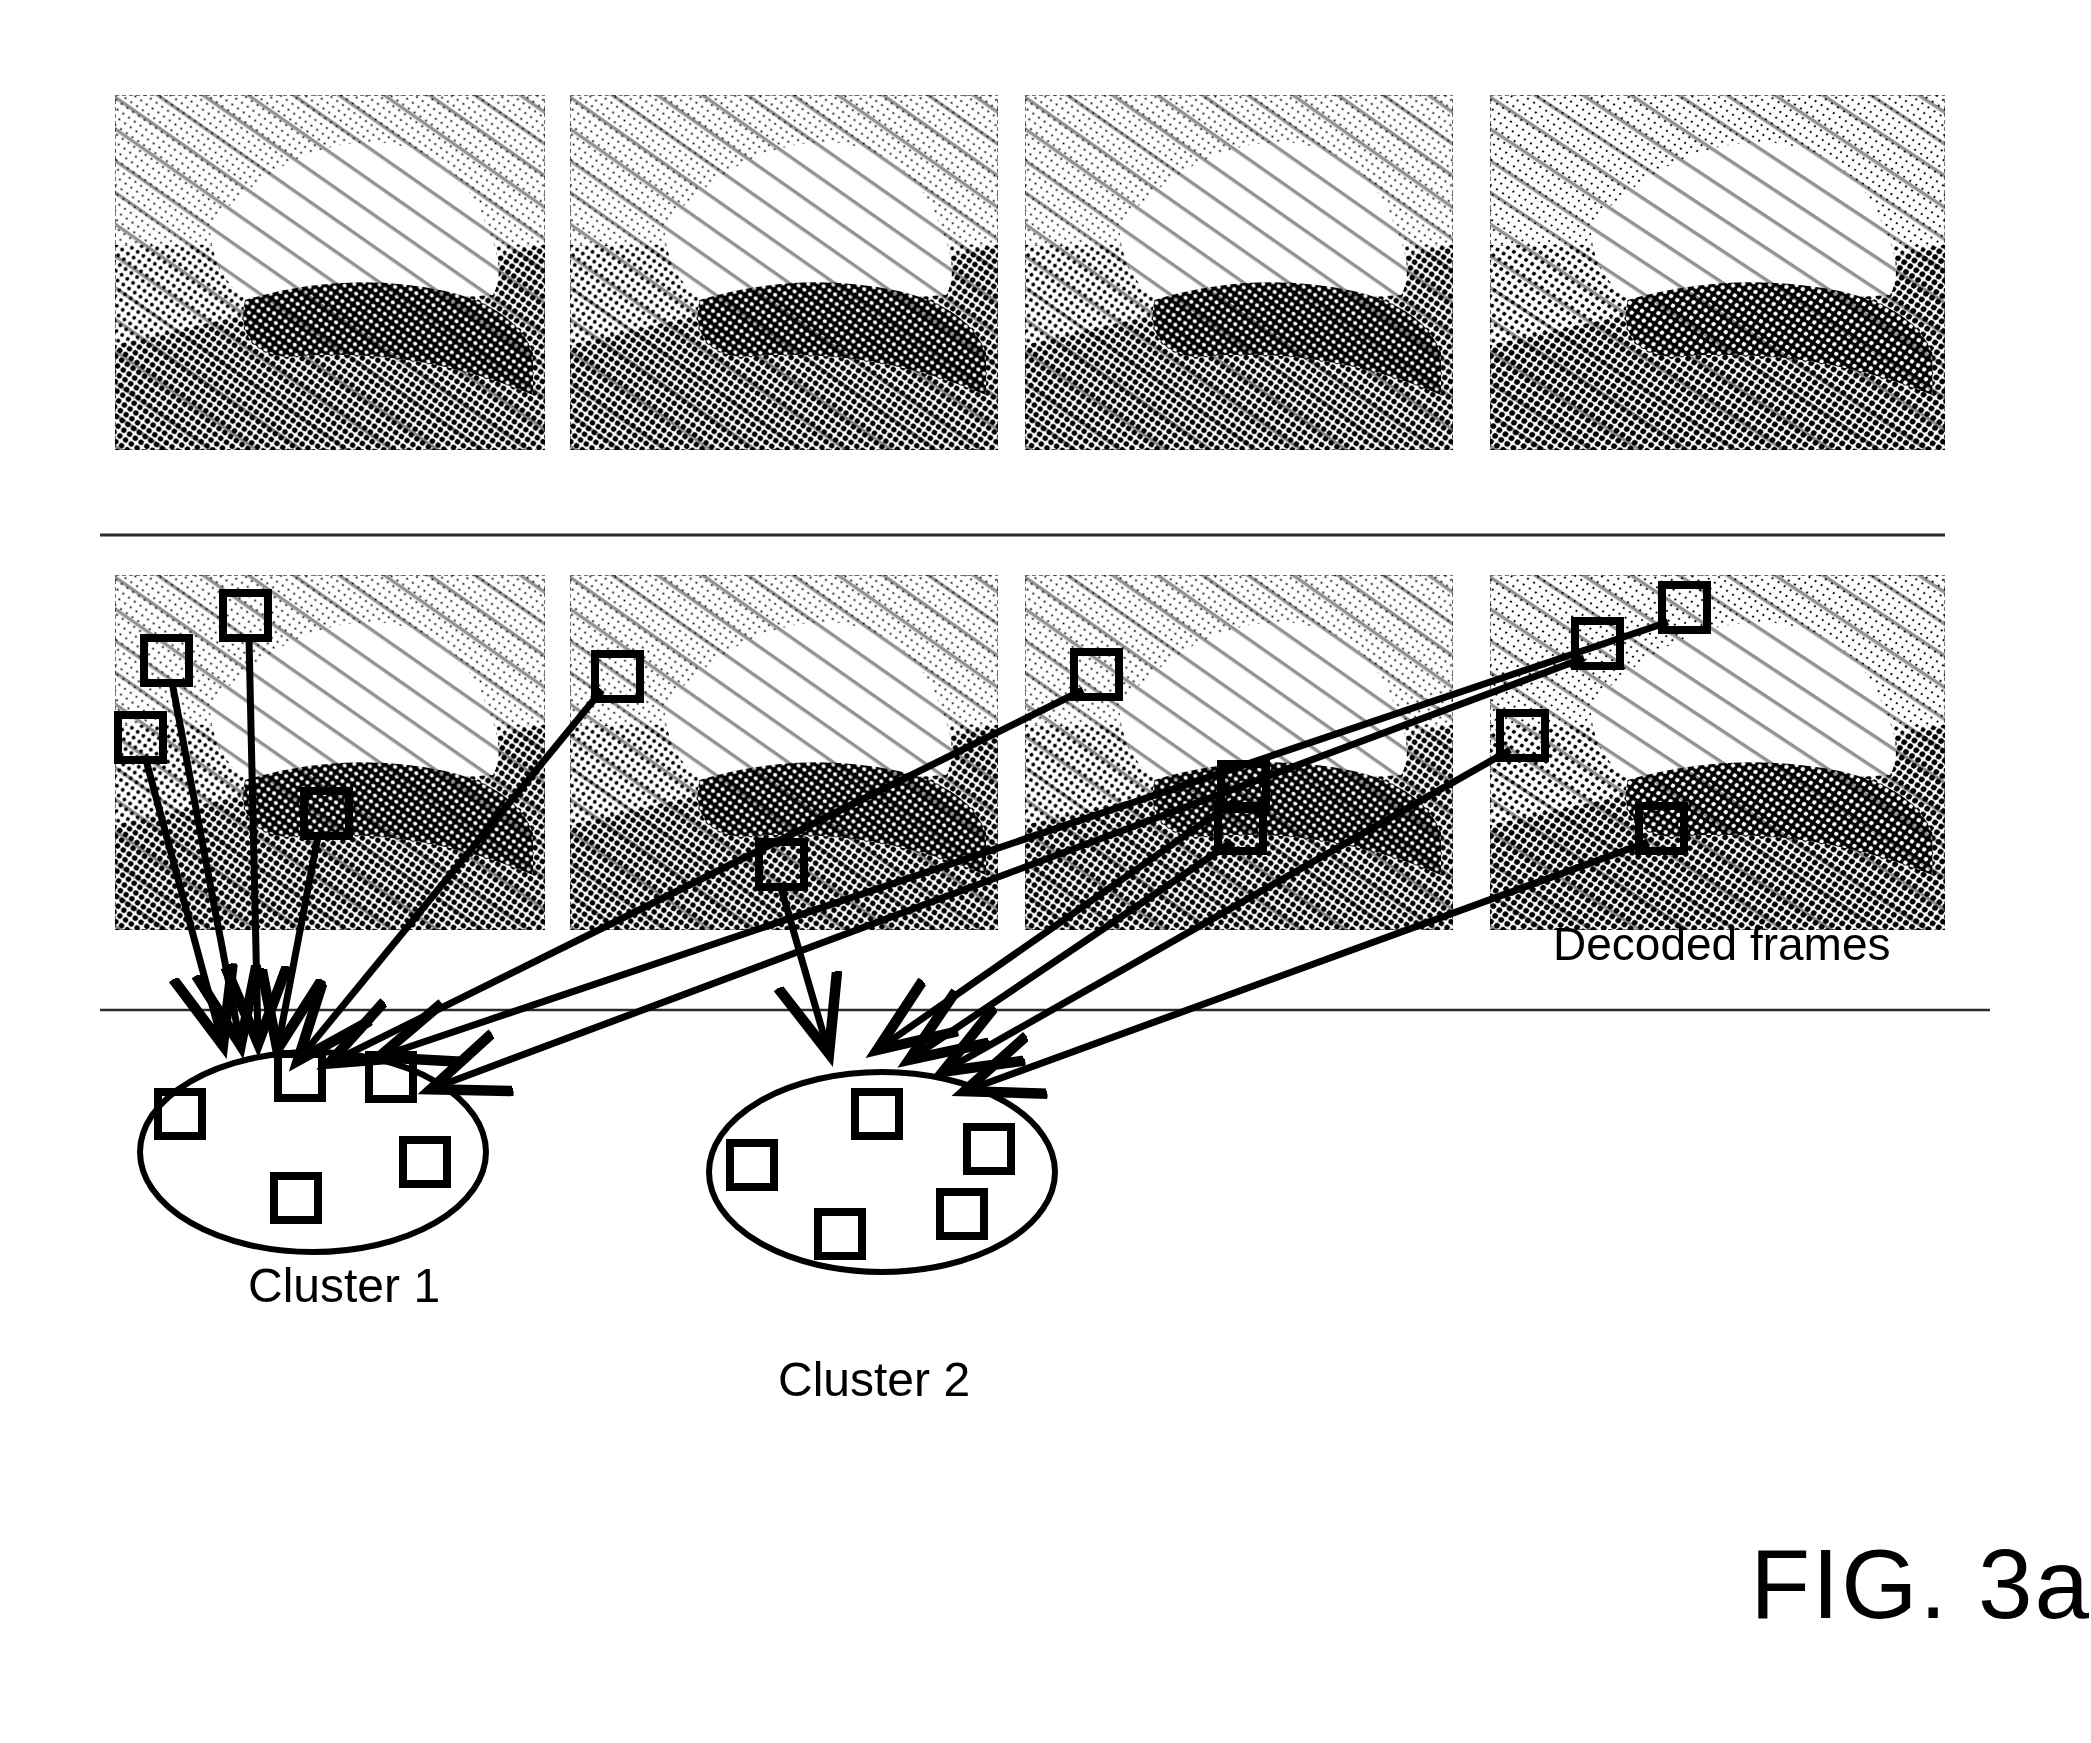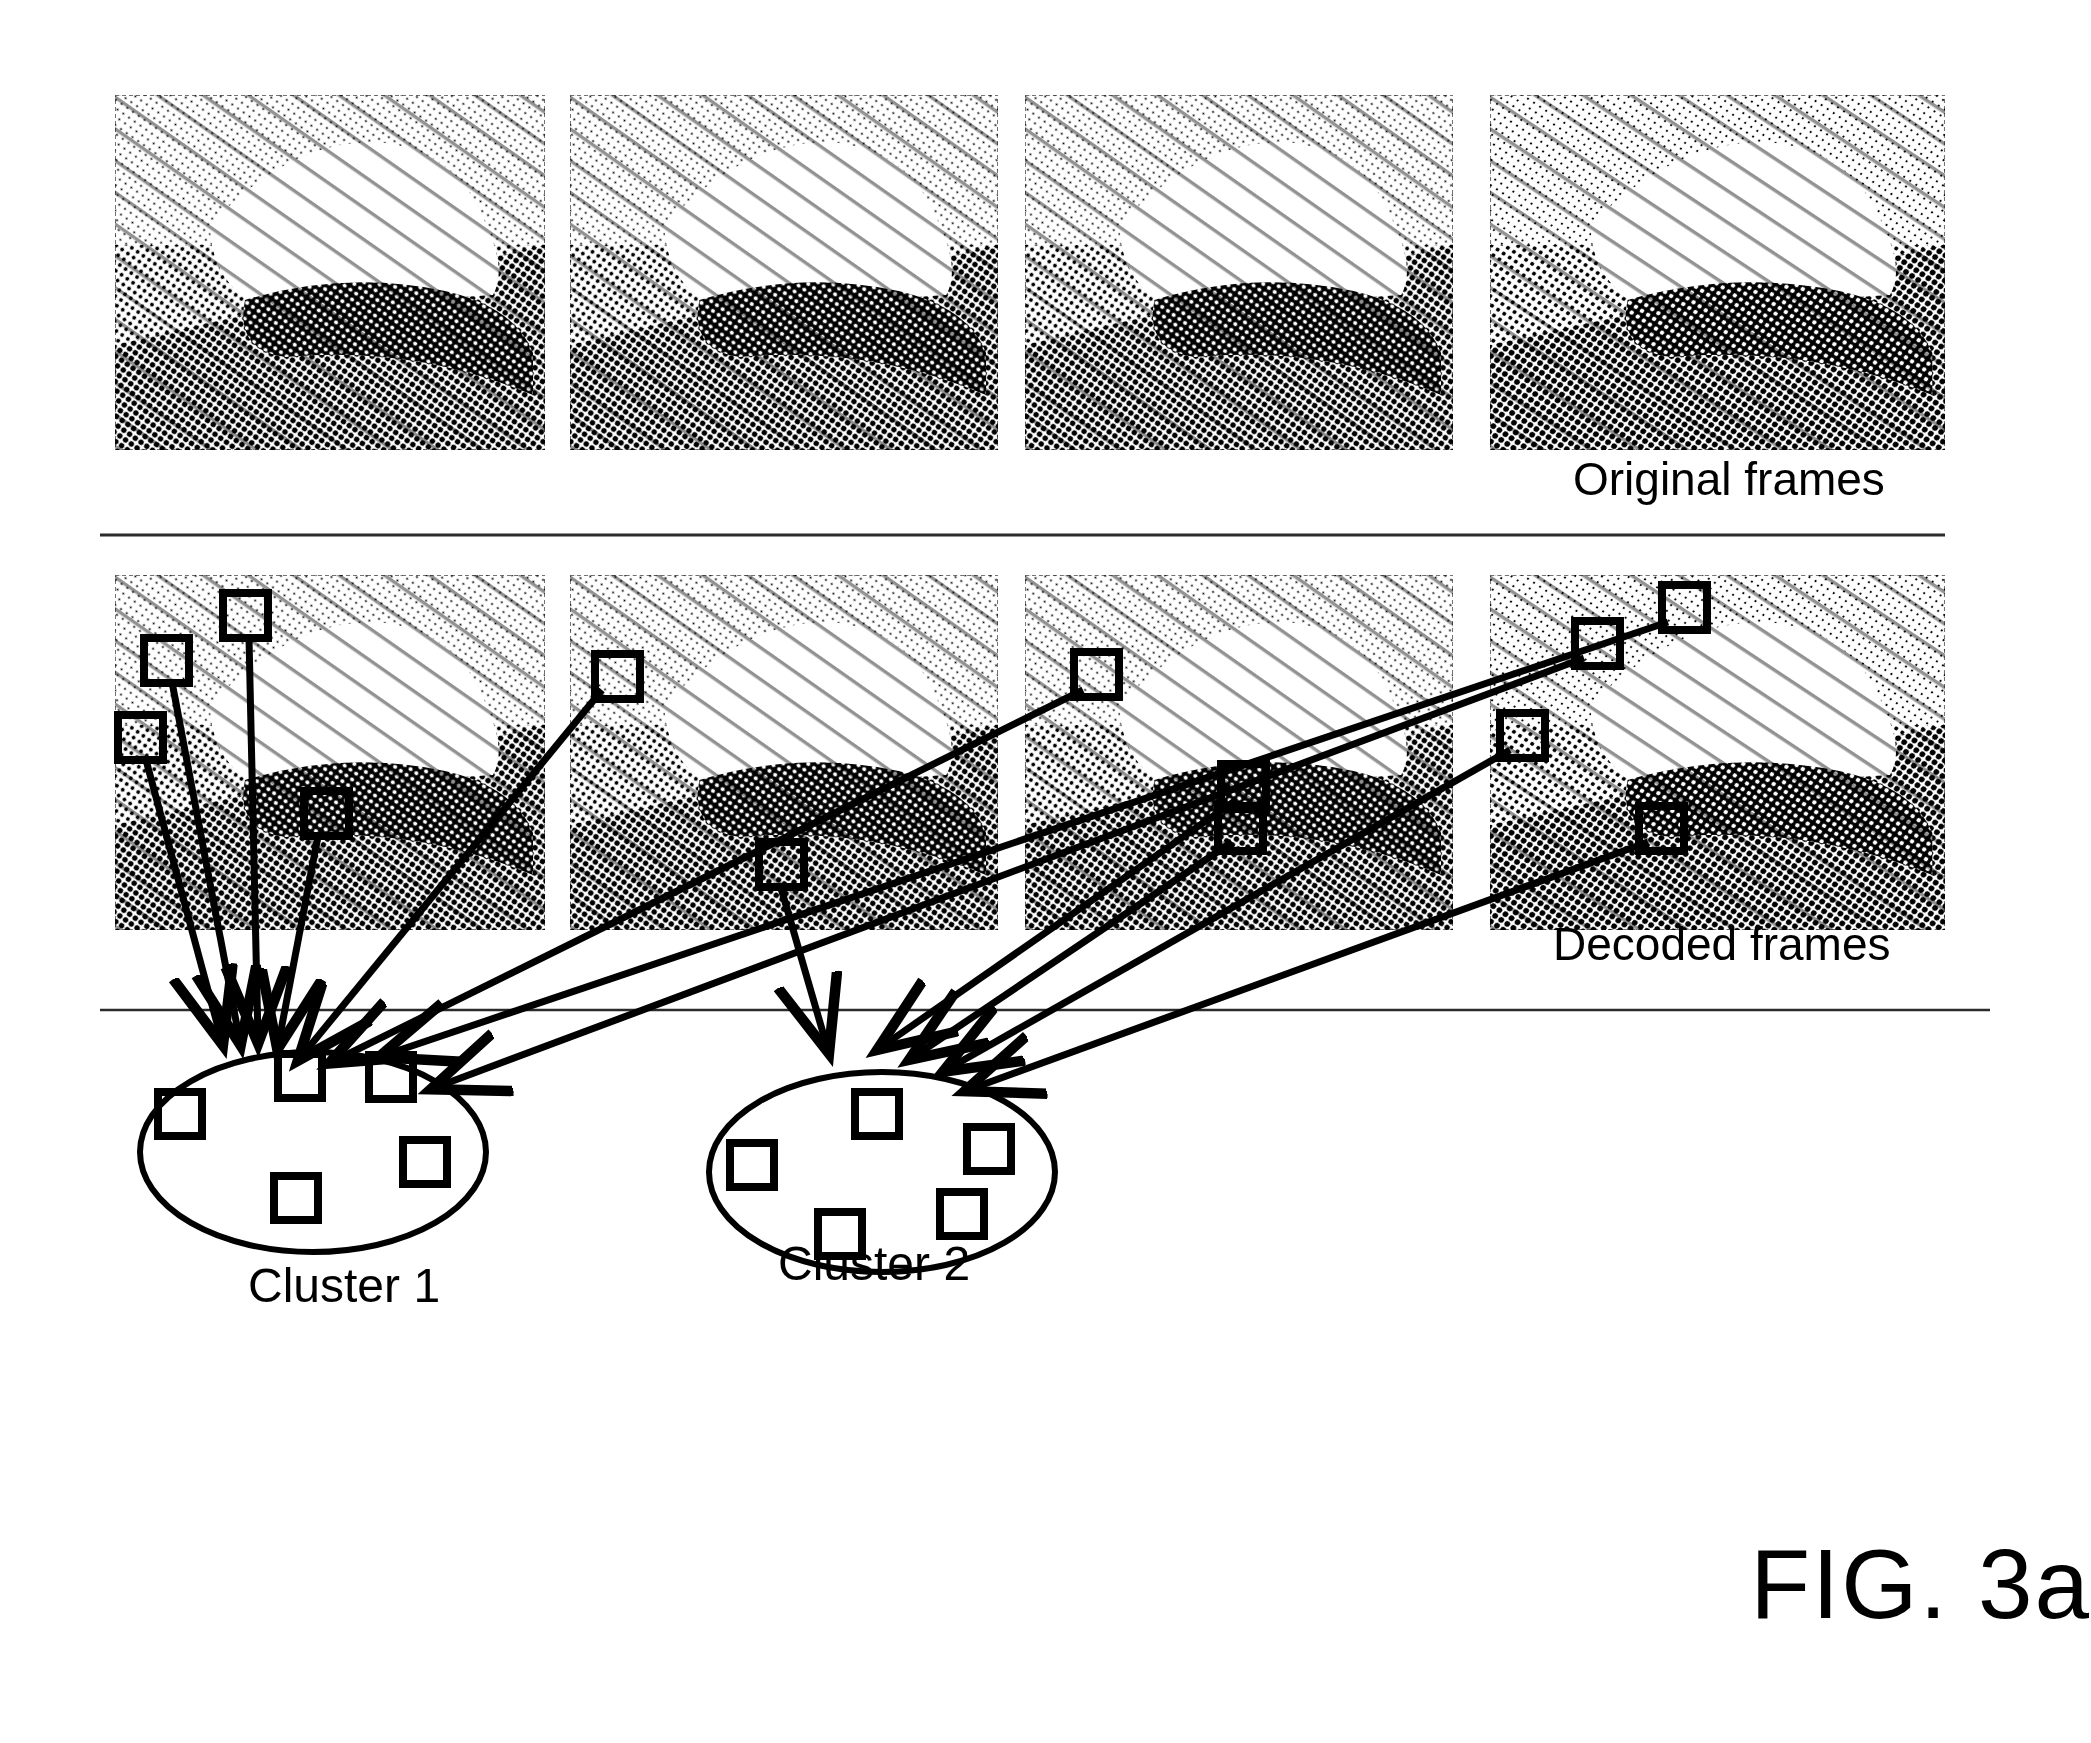--- a/index.html
+++ b/index.html
@@ -37,21 +37,21 @@
   #label-original-frames { left: 1573px; top: 452px; }
   #label-decoded-frames  { left: 1553px; top: 917px; }
   .cluster-label {
     position: absolute;
     font-size: 48px;
     font-family: "Liberation Sans", sans-serif;
     color: #000;
     white-space: nowrap;
   }
   #label-cluster-1 { left: 216px; top: 1258px; margin-left: 32px; }
-  #label-cluster-2 { left: 778px; top: 1236px; }
+  #label-cluster-2 { left: 778px; top: 1352px; }
   #figure-caption {
     position: absolute;
     left: 0;
     top: 1528px;
     width: 2091px;
     text-align: right;
     font-size: 98px;
     font-family: "Liberation Sans", sans-serif;
     letter-spacing: 2px;
     color: #000;
@@ -186,21 +186,20 @@
     </g>
     <g fill="none" stroke="#000000" stroke-width="8">
       <rect x="855" y="1092" width="44" height="44"></rect>
       <rect x="730" y="1143" width="44" height="44"></rect>
       <rect x="967" y="1127" width="44" height="44"></rect>
       <rect x="818" y="1212" width="44" height="44"></rect>
       <rect x="940" y="1192" width="44" height="44"></rect>
     </g>
   </svg>
 
-  <div class="row-label" id="label-original-frames">Original frames</div>
 
   <div class="row-label" id="label-decoded-frames">Decoded frames</div>
 
   <div class="cluster-label" id="label-cluster-1">Cluster 1</div>
 
   <div class="cluster-label" id="label-cluster-2">Cluster 2</div>
 
   <div id="figure-caption">FIG. 3a</div>
 
 </div>

